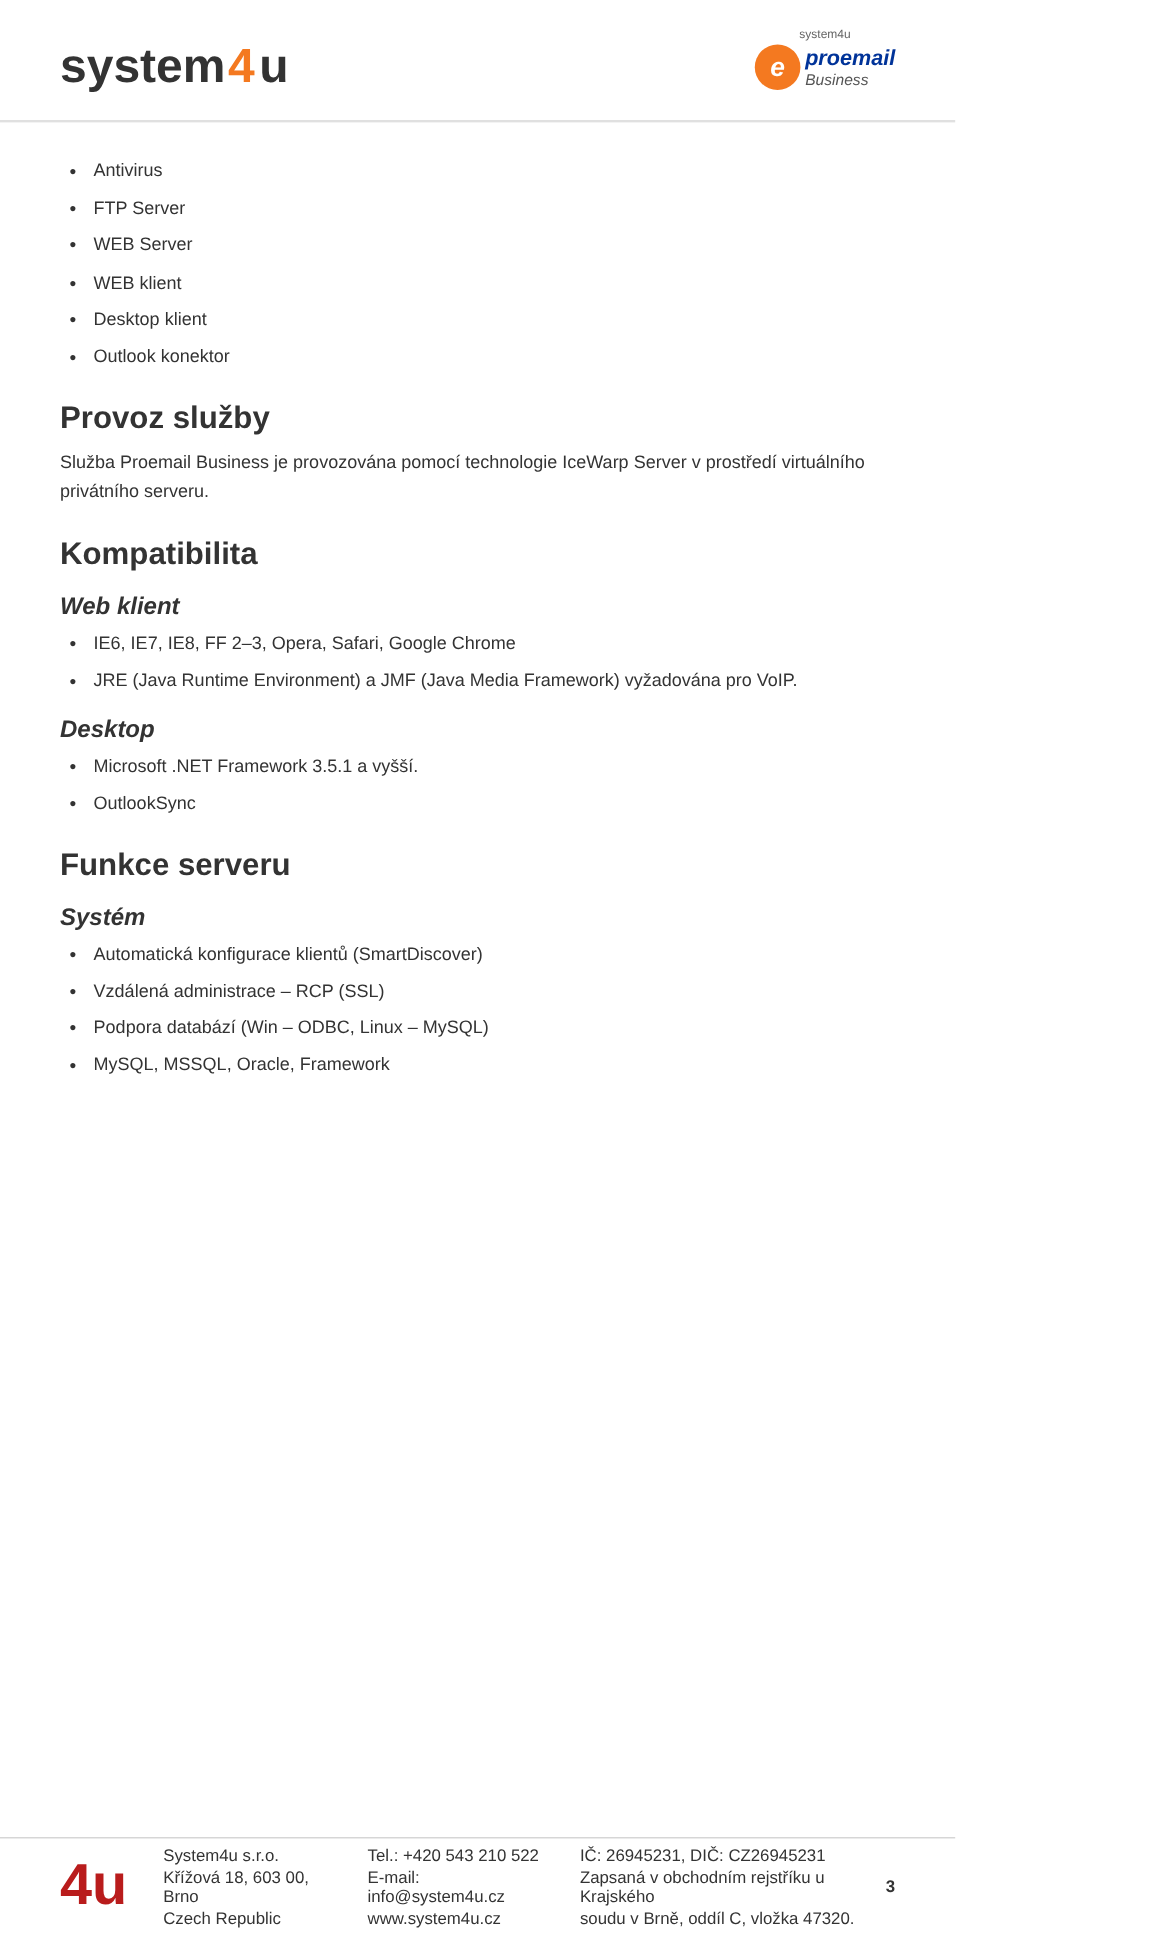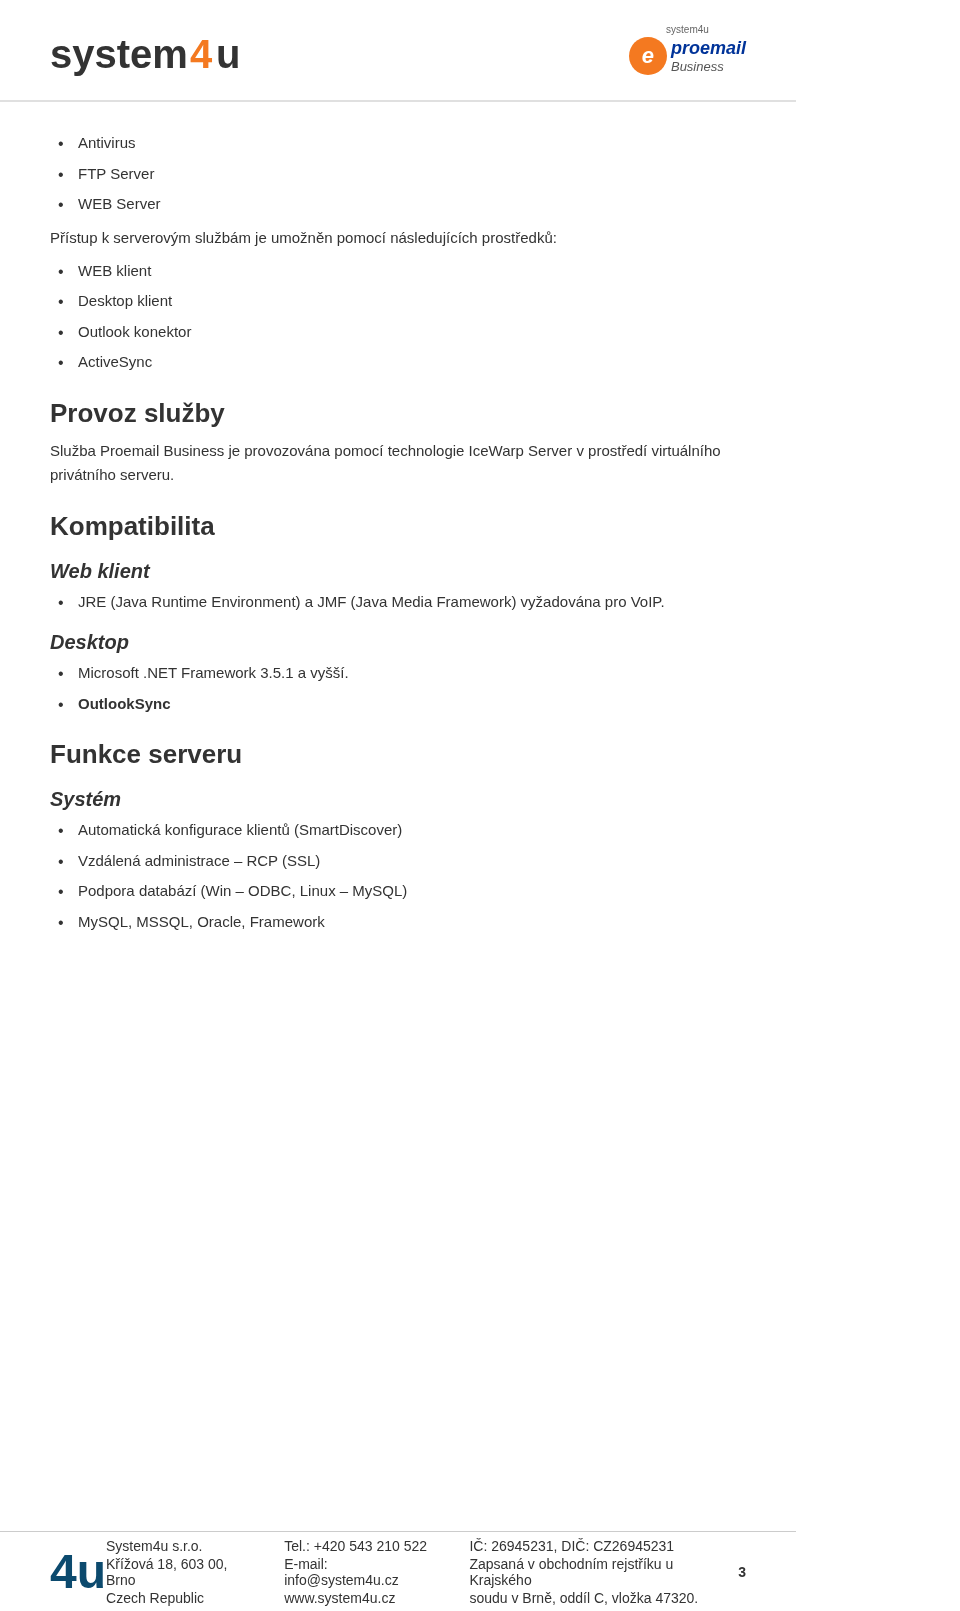--- a/index.html
+++ b/index.html
@@ -137,22 +137,23 @@
       display: flex;
       align-items: center;
       border-top: 1px solid #ccc;
       padding: 0 50px;
       background: #fff;
     }
 
     .footer-4u {
       font-size: 48px;
       font-weight: bold;
-      color: #0c4a6e;
+      color: #b91c1c;
       line-height: 1;
+      margin-right: 30px;
     }
 
     .footer-company {
       flex: 1;
       display: flex;
       gap: 24px;
       font-size: 14px;
       color: #333;
       justify-content: flex-end;
     }
@@ -164,21 +165,21 @@
     }
 
     .footer-page-num {
       font-size: 14px;
       color: #333;
       font-weight: bold;
       margin-left: auto;
     }
 
     .bold {
-      font-weight: bold;
+      font-weight: normal;
       text-align: right;
     }
   </style>
 </head>
 <body>
 
 <div class="page">
 
   <div class="header">
 
@@ -214,44 +215,43 @@
         <span>Antivirus</span>
       </li>
       <li>
         <span>FTP Server</span>
       </li>
       <li>
         <span>WEB Server</span>
       </li>
     </ul>
 
-    <p class="intro-text">Přístup k serverovým službám je umožněn pomocí následujících prostředků:</p>
 
     <ul class="bullet-list">
       <li>
         <span>WEB klient</span>
       </li>
       <li>
         <span>Desktop klient</span>
       </li>
       <li>
         <span>Outlook konektor</span>
-      </li>
-      <li>
-        <span>ActiveSync</span>
       </li>
     </ul>
 
     <h2 class="section-heading">Provoz služby</h2>
     <p class="intro-text">Služba Proemail Business je provozována pomocí technologie IceWarp Server v prostředí virtuálního privátního serveru.</p>
 
     <h2 class="section-heading">Kompatibilita</h2>
 
     <h3 class="sub-heading">Web klient</h3>
     <ul class="bullet-list">
+      <li>
+        <span>IE6, IE7, IE8, FF 2–3, Opera, Safari, Google Chrome</span>
+      </li>
       <li>
         <span>JRE (Java Runtime Environment) a JMF (Java Media Framework) vyžadována pro VoIP.</span>
       </li>
     </ul>
 
     <h3 class="sub-heading">Desktop</h3>
     <ul class="bullet-list">
       <li>
         <span>Microsoft .NET Framework 3.5.1 a vyšší.</span>
       </li>

